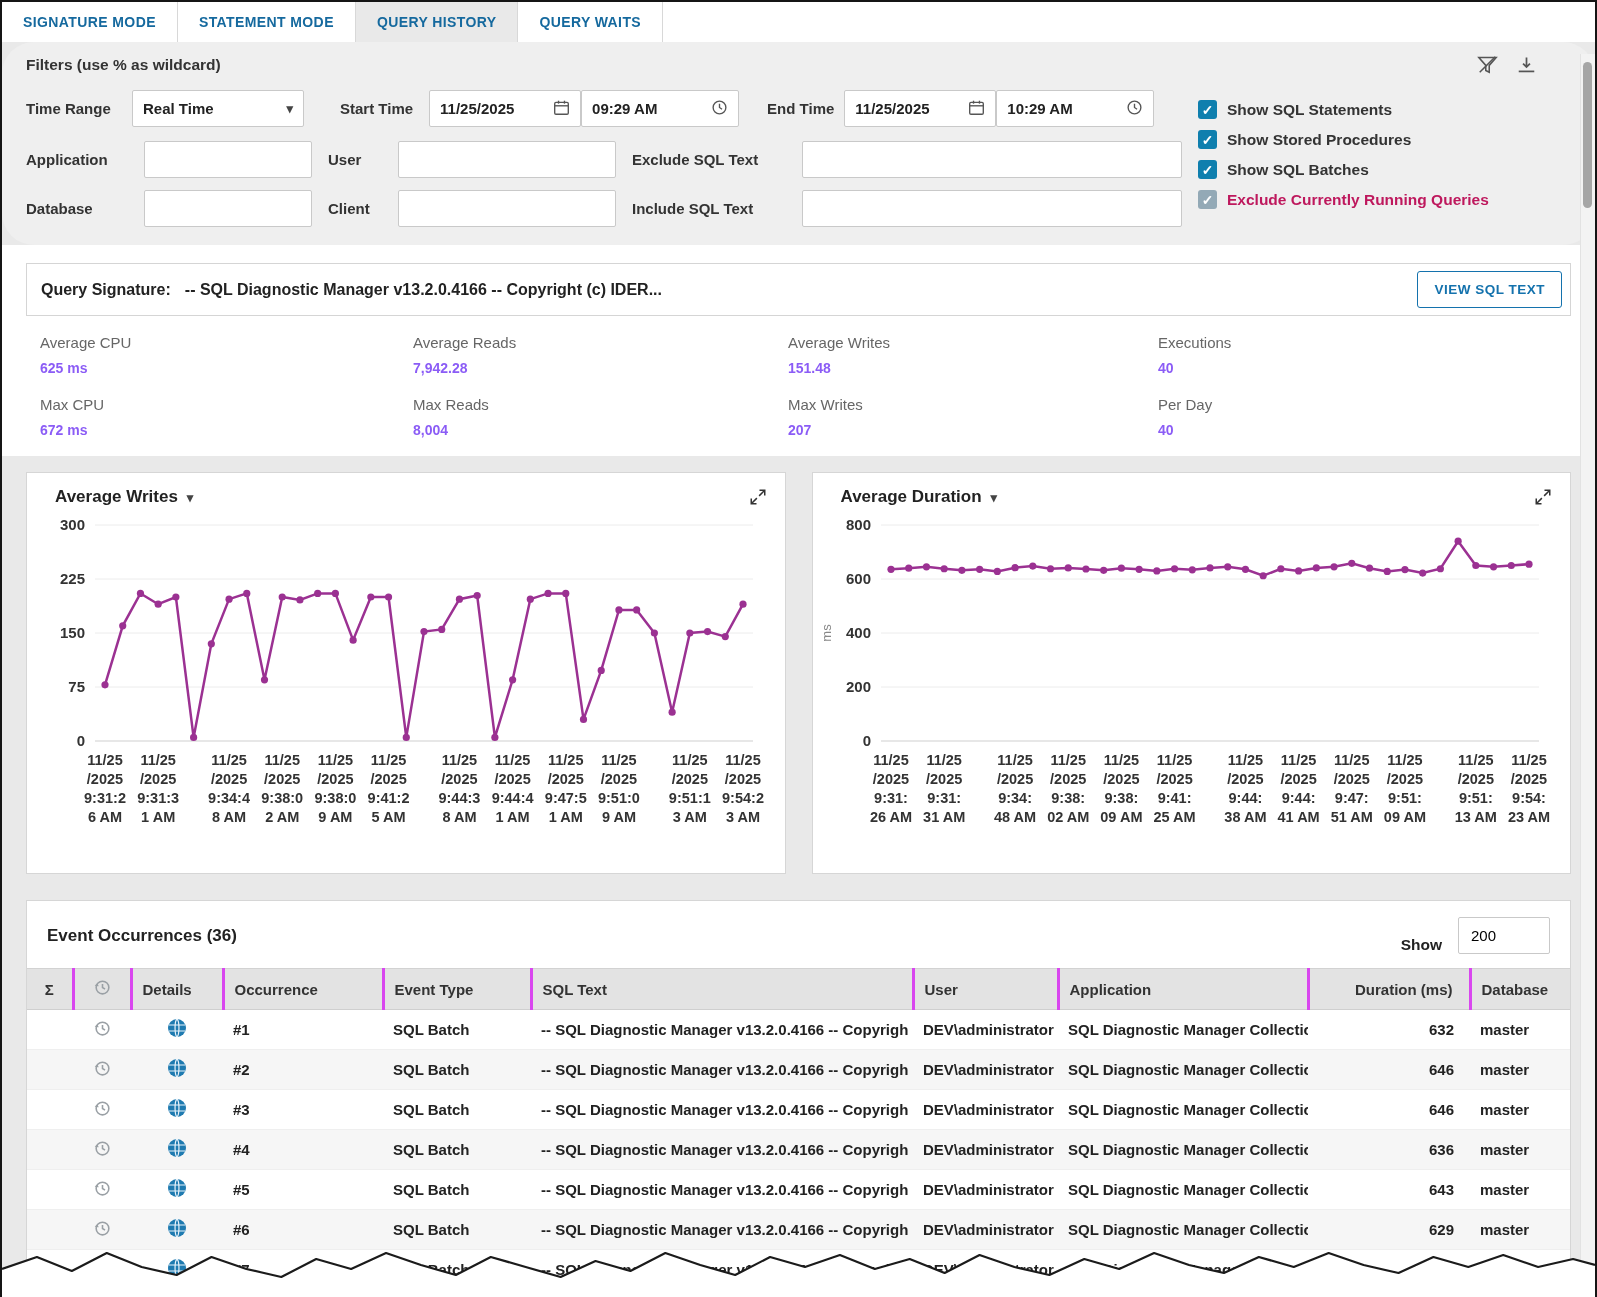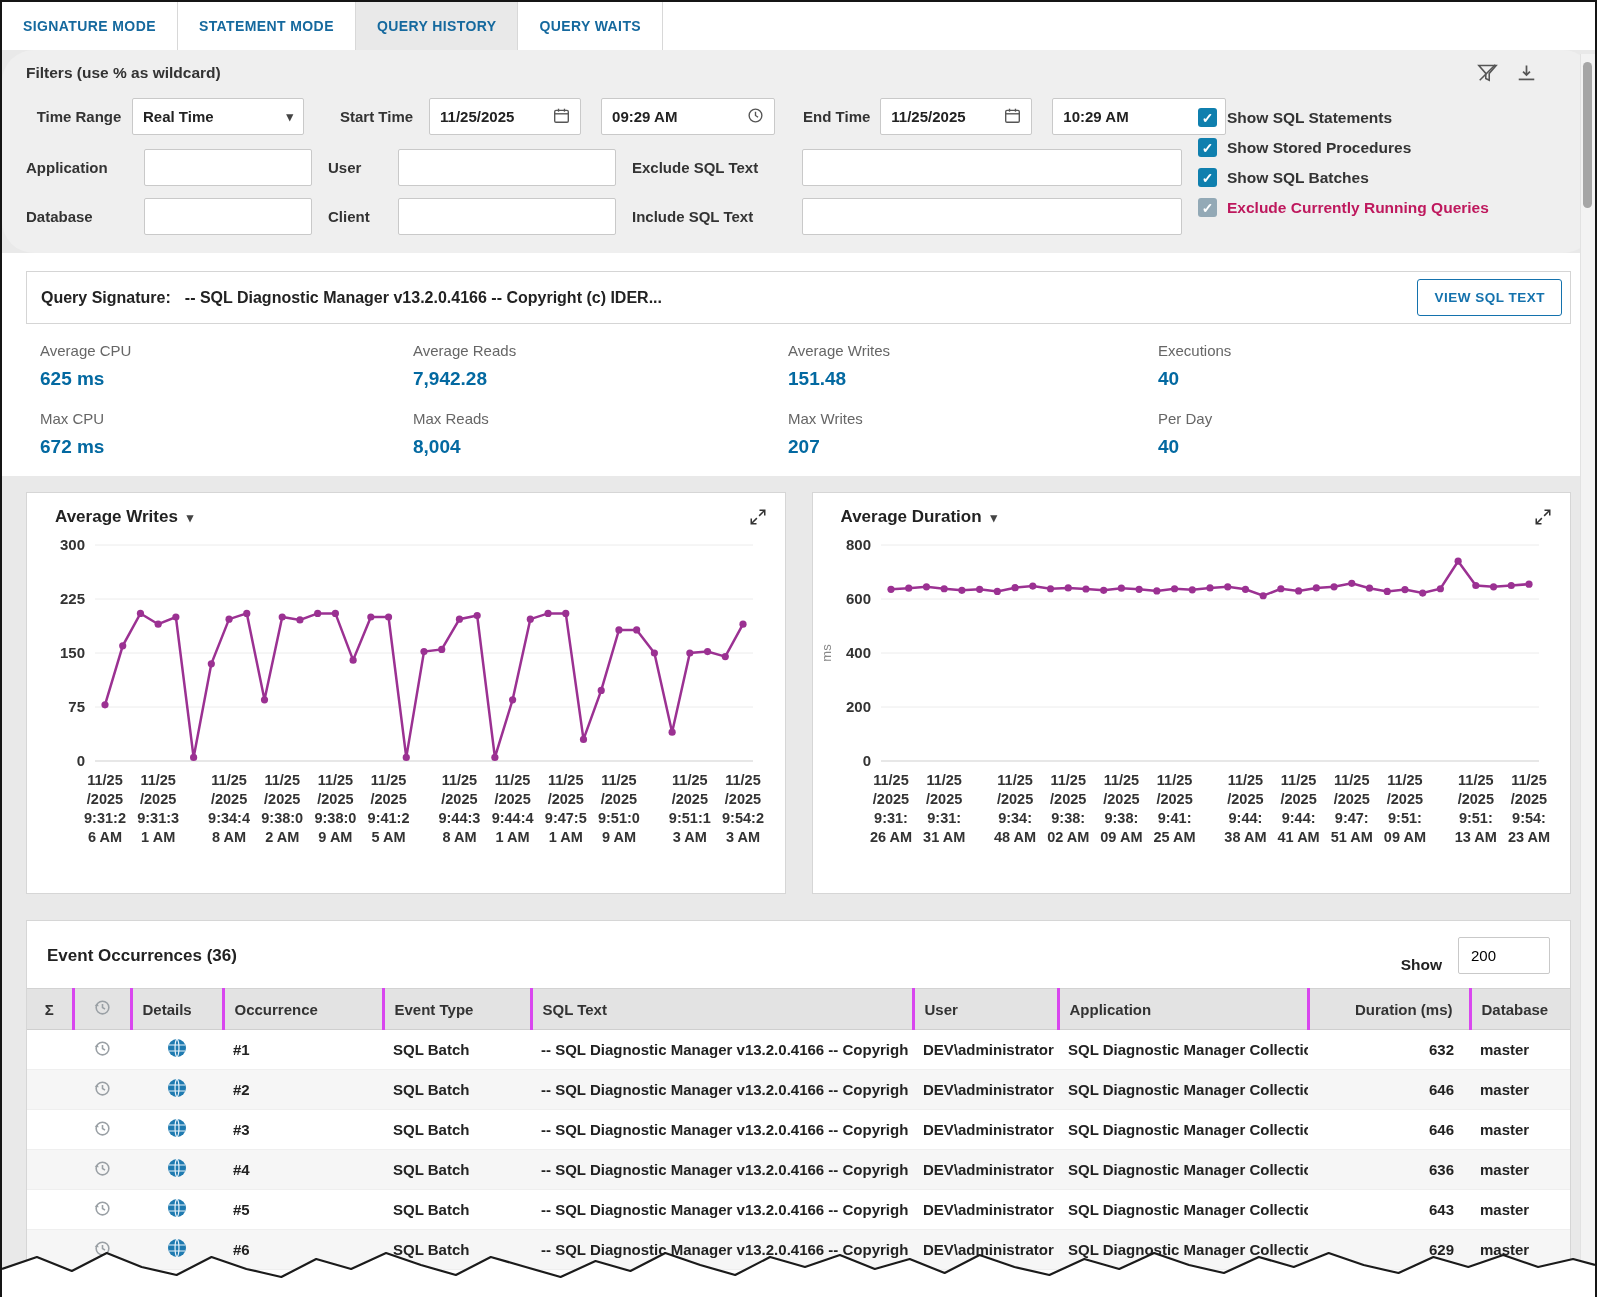--- a/index.html
+++ b/index.html
@@ -1,39 +1,39 @@
 <!DOCTYPE html>
 <html><head>
 <meta charset="utf-8">
 <style>
   html,body{margin:0;padding:0;background:#fff;font-family:"Liberation Sans",sans-serif;color:#222;}
   .page{position:relative;width:1597px;height:1297px;box-sizing:border-box;border:2px solid #151515;border-bottom:none;background:#e9e9e9;overflow:hidden;}
   svg text{font-family:"Liberation Sans",sans-serif;}
 
   
-  .tabbar{display:flex;background:#fff;height:48px;}
+  .tabbar{display:flex;background:#fff;height:40px;}
   .tab{display:flex;align-items:center;padding:0 21px;font-size:14px;font-weight:700;letter-spacing:.4px;color:#15699e;border-right:1px solid #d8d8d8;cursor:pointer;white-space:nowrap;}
   .tab.active{background:#e9e9e9;}
   .tabfill{flex:1;background:#fff;}
 
   
   .filters{position:relative;background:#efefef;padding-bottom:18px;border-radius:32px;}
   .filters-head{display:flex;justify-content:space-between;align-items:center;padding:13px 58px 4px 24px;}
   .filters-title{font-size:15.5px;font-weight:700;color:#333;}
   .ficons{display:flex;gap:18px;align-items:center;}
   .ficons span{cursor:pointer;display:inline-flex;}
-  .frow1{display:flex;align-items:center;margin:12px 0 0 24px;text-align:center;}
+  .frow1{display:flex;align-items:center;margin:12px 0 0 24px;}
   .flabel{font-size:15px;font-weight:700;color:#333;white-space:nowrap;}
   .w-tr{width:106px;}
   .lbl-start{margin-left:36px;margin-right:16px;}
   .lbl-end{margin-left:28px;margin-right:10px;}
   .select,.dinput{height:37px;background:#fff;border:1px solid #c9c9c9;border-radius:2px;box-sizing:border-box;display:flex;align-items:center;justify-content:space-between;padding:0 10px;font-size:15px;font-weight:600;color:#222;cursor:pointer;}
   .select{width:172px;}
   .dinput{width:152px;}
-  .dinput.tm{width:174px;margin-left:20px;}
+  .dinput.tm{width:158px;margin-left:0;}
   .dinput + .dinput{}
   .caret{color:#444;font-size:13px;}
   .fgrid{display:grid;grid-template-columns:102px 168px 54px 218px 154px 380px;column-gap:16px;row-gap:12px;align-items:center;margin:14px 0 0 24px;}
   .inp{height:37px;background:#fff;border:1px solid #c9c9c9;border-radius:2px;box-sizing:border-box;padding:0 10px;font-size:15px;width:100%;}
   .cbgroup{position:absolute;top:58px;left:1196px;display:flex;flex-direction:column;gap:11px;}
   .cb{display:flex;align-items:center;gap:10px;cursor:pointer;}
   .cb .box{width:19px;height:19px;border-radius:3px;background:#0f7fae;color:#fff;font-size:14px;font-weight:700;display:flex;align-items:center;justify-content:center;}
   .cb .cbl{font-size:15.5px;font-weight:600;color:#333;white-space:nowrap;}
   .cb.disabled .box{background:#93a9b6;}
   .cb.disabled .cbl{color:#be185d;}
@@ -41,21 +41,21 @@
   
   .white-section{background:#fff;padding:18px 24px 12px;}
   .sig-card{display:flex;align-items:center;justify-content:space-between;border:1px solid #d5d5d5;padding:7px 8px 7px 14px;background:#fff;}
   .sig-left{font-size:16px;display:flex;align-items:baseline;gap:14px;}
   .sig-label{font-weight:700;color:#222;}
   .sig-text{font-weight:700;color:#222;}
   .btn{color:#1472ad;border:1px solid #1472ad;background:#fff;font-weight:700;font-size:13.5px;padding:10px 16px;border-radius:3px;letter-spacing:.5px;cursor:pointer;font-family:"Liberation Sans",sans-serif;}
   .stats{display:grid;grid-template-columns:373px 375px 370px 1fr;padding:4px 0 0;}
   .stat{padding:14px 14px 6px;}
   .stat .sl{color:#666;font-size:15px;margin-bottom:9px;}
-  .stat .sv{color:#0369a1;font-size:19px;font-weight:700;}
+  .stat .sv{color:#8b5cf6;font-size:14px;font-weight:700;}
 
   
   .charts{display:flex;gap:26px;padding:16px 24px 18px;background:#e9e9e9;}
   .chart-card{flex:1;background:#fff;border:1px solid #d6d6d6;height:402px;box-sizing:border-box;padding:8px 4px 0;}
   .chart-head{display:flex;justify-content:space-between;align-items:center;padding:6px 14px 2px 24px;}
   .chart-title{font-size:17px;font-weight:700;color:#222;display:flex;align-items:center;gap:9px;cursor:pointer;}
   .expand{cursor:pointer;display:inline-flex;}
   .chart-body{width:100%;height:348px;}
 
   

